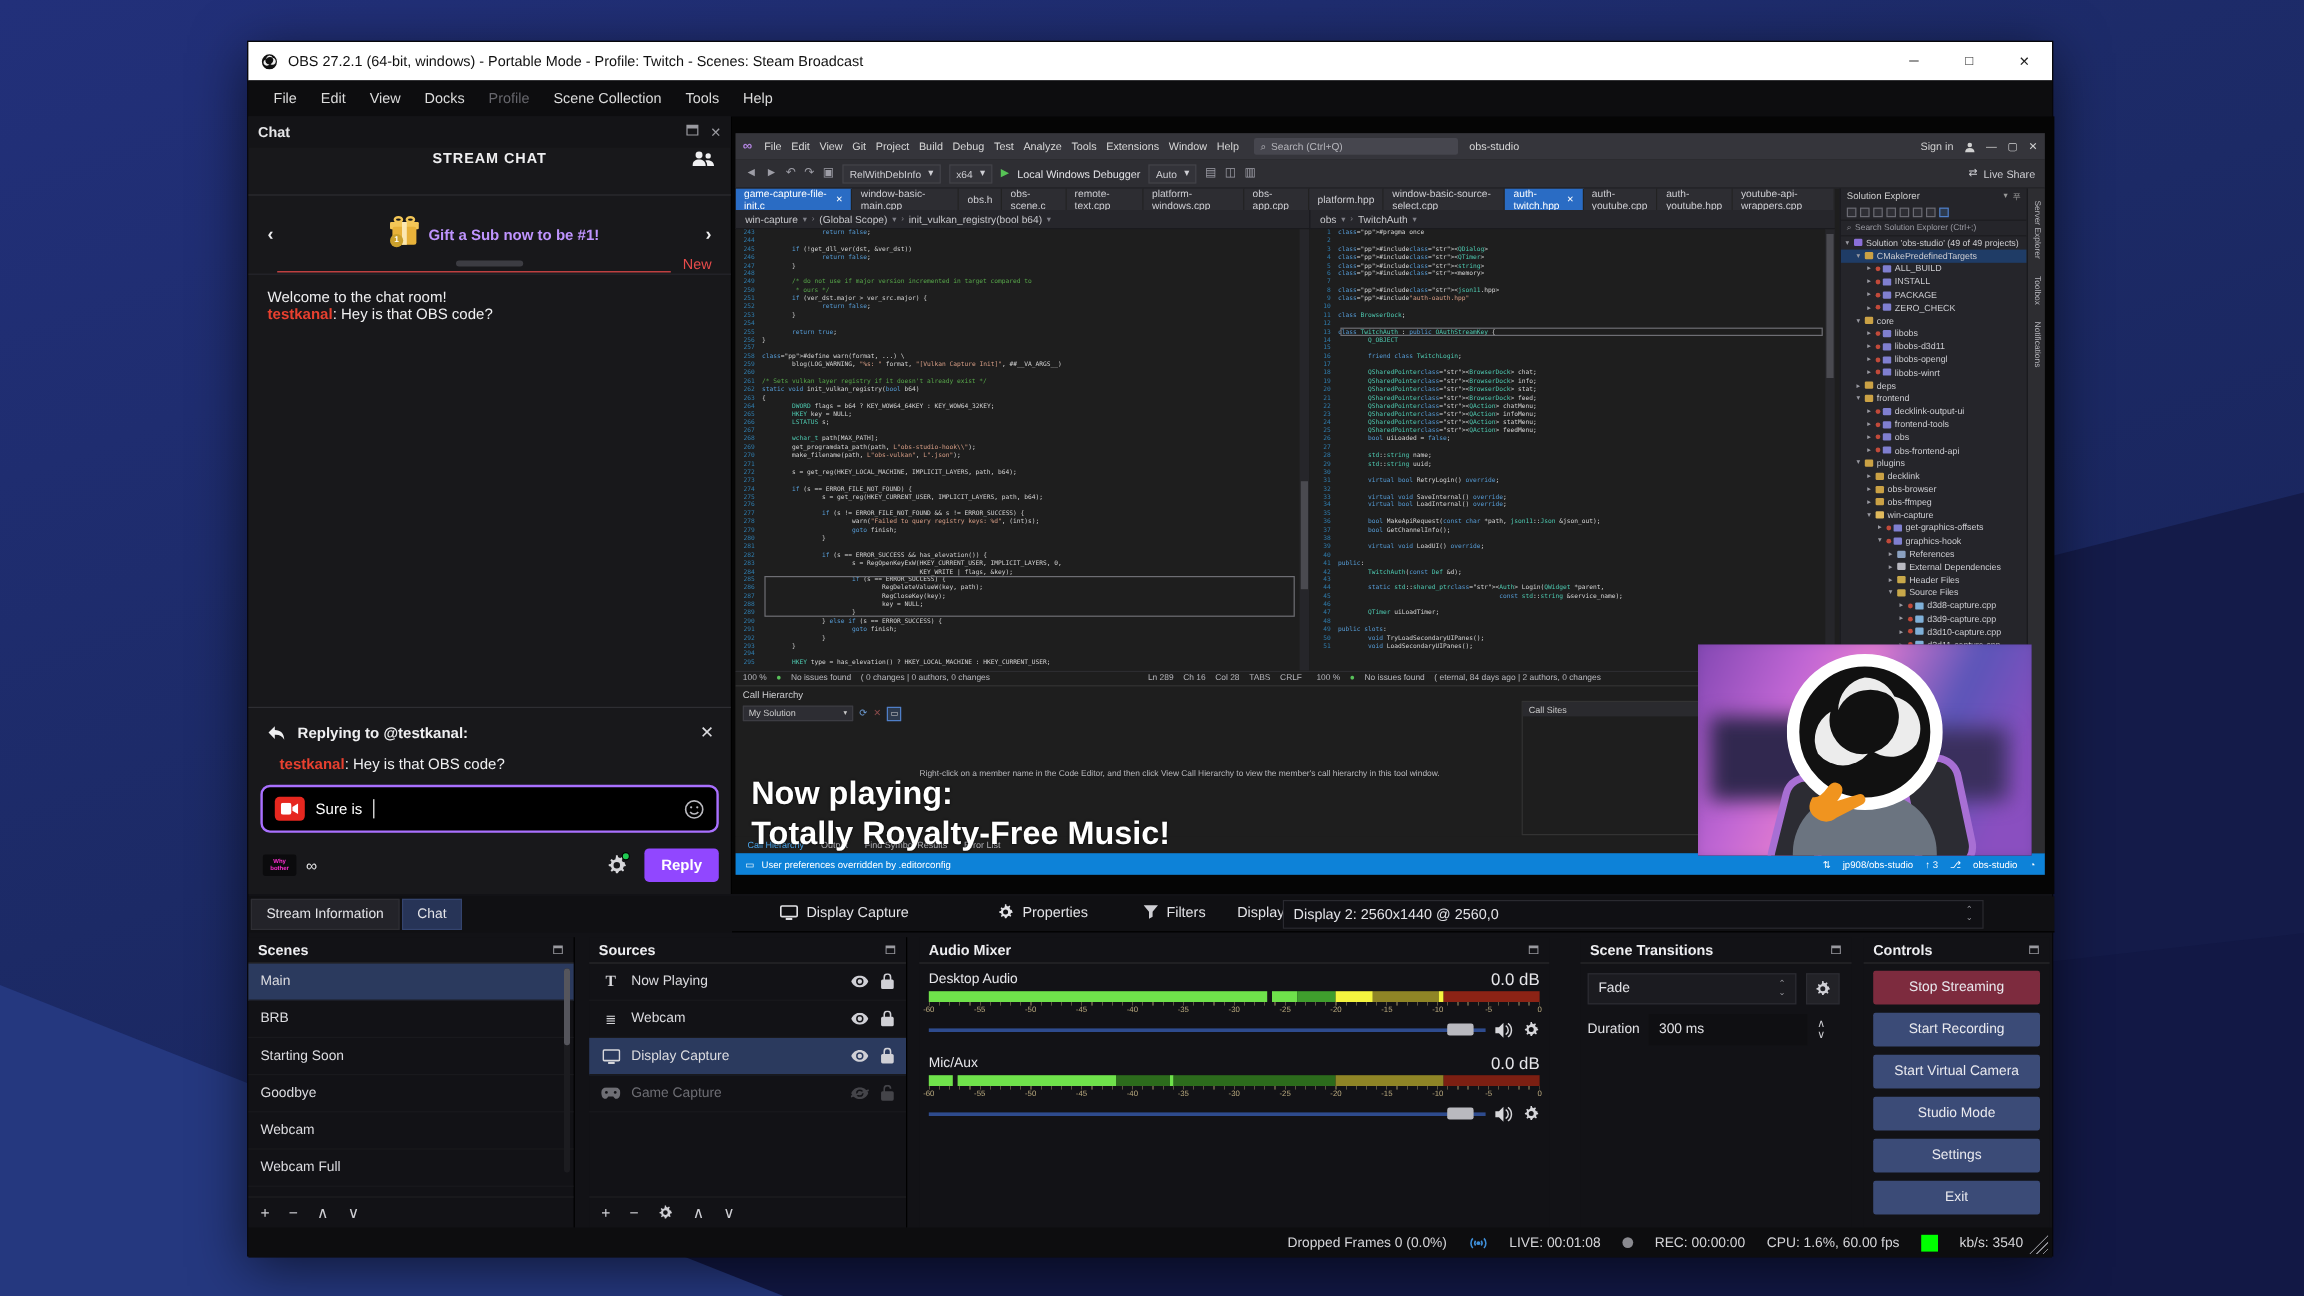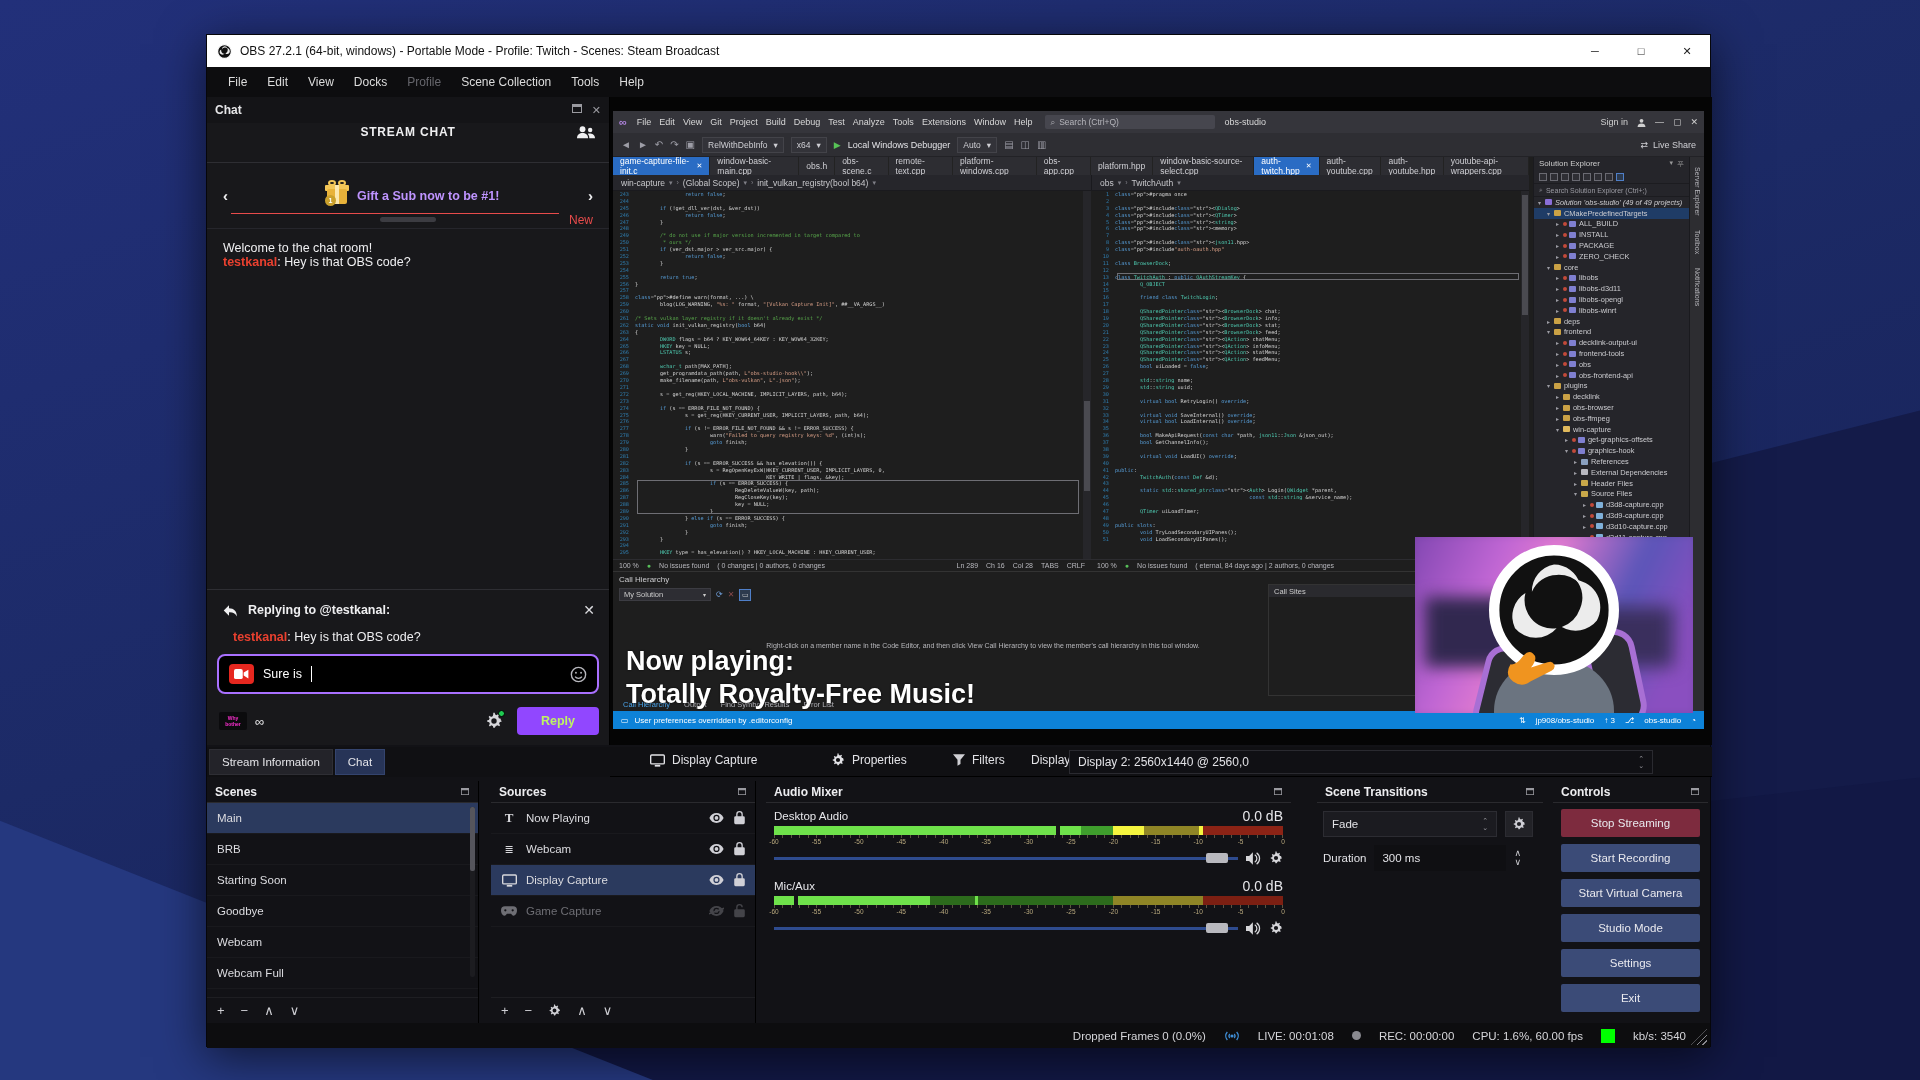--- a/index.html
+++ b/index.html
@@ -36,40 +36,40 @@
 #banner .glid{position:absolute;left:0;top:4px;width:24px;height:6px;background:#f3c657;border-radius:1px}
 #banner .grib{position:absolute;left:10px;top:4px;width:4px;height:19px;background:#fbe7b0}
 #banner .gb1{position:absolute;left:3px;top:-1px;width:8px;height:6px;border:2px solid #f3c657;border-radius:50%}
 #banner .gb2{position:absolute;left:13px;top:-1px;width:8px;height:6px;border:2px solid #f3c657;border-radius:50%}
 #banner .gnum{position:absolute;left:0;top:14px;width:11px;height:11px;background:#caa02c;border-radius:50%;color:#fff;font-size:7px;display:flex;align-items:center;justify-content:center;font-weight:bold}
 #banner .msg{position:absolute;left:150px;top:26px;color:var(--twitchlink);font-size:12.5px;font-weight:bold}
 #banner .pill{position:absolute;left:50%;transform:translateX(-50%);bottom:6px;width:56px;height:5px;border-radius:3px;background:#3c3c42}
 #chatmsgs{left:0;top:134px;width:100%;position:absolute}
 .cmsg{padding:8px 16px;font-size:12.5px;color:#efeff1;line-height:18px}
 .cmsg .un{color:var(--userred);font-weight:bold}
-#newdiv{position:absolute;left:24px;top:116px;right:16px;display:flex;align-items:flex-start}
+#newdiv{position:absolute;left:24px;top:116px;right:16px;display:flex;align-items:flex-end}
 #newdiv .ln{flex:1;height:1px;background:var(--newred)}
 #newdiv .t{color:var(--newred);font-size:12px;margin-left:10px}
 #replypanel{left:0;top:492px;width:100%;height:156px;position:absolute;border-top:1px solid #2e2e33}
 #rp-row1{position:absolute;left:16px;top:12px;right:14px;display:flex;align-items:center;gap:10px}
 #rp-row1 .t{color:#efeff1;font-size:12.5px;font-weight:bold}
 #rp-row1 .x{margin-left:auto;color:#dcdce0;font-size:14px}
 #rp-quote{position:absolute;left:26px;top:40px;font-size:12.5px;color:#efeff1}
 #rp-quote .un{color:var(--userred);font-weight:bold}
 #chatinput{position:absolute;left:10px;top:64px;right:10px;height:40px;background:#000;border:2px solid #a970ff;border-radius:8px;display:flex;align-items:center;padding:0 10px;gap:9px}
 #chatinput .cam{width:25px;height:20px;background:#e6271f;border-radius:4px;display:flex;align-items:center;justify-content:center}
 #chatinput .txt{color:#fff;font-size:12.5px}
 #chatinput .caret{width:1px;height:16px;background:#fff}
 #chatinput .smile{margin-left:auto;color:#b8b8be}
 #rp-row2{position:absolute;left:12px;bottom:10px;right:10px;display:flex;align-items:center}
 #emotebadge{width:28px;height:18px;background:#0b0b0d;color:#ff2fd2;font-size:5px;font-weight:bold;line-height:6px;padding:3px 2px;text-align:center;border-radius:2px}
 #rp-row2 .inf{color:#e8e8ea;font-size:13px;margin-left:8px}
 #rp-row2 .gear{margin-left:auto;margin-right:14px;position:relative;color:#d6d6da}
 #rp-row2 .gear .dot{position:absolute;right:-2px;top:-2px;width:7px;height:7px;border-radius:50%;background:#1fca51;border:1px solid #000}
-#replybtn{background:var(--accent);color:#bef264;font-size:12.5px;font-weight:bold;padding:7px 24px;border-radius:4px}
+#replybtn{background:var(--accent);color:#ffffff;font-size:12.5px;font-weight:bold;padding:7px 14px;border-radius:4px}
 
 #preview{left:403px;top:62px;width:1102px;height:648px;background:#050505;overflow:hidden}
 #vs{left:3px;top:14px;width:1091px;height:618px;background:#1e1e1e;font-family:"Liberation Sans","DejaVu Sans",sans-serif}
 #vs-tbar{left:0;top:0;width:100%;height:22px;background:#35353b;display:flex;align-items:center;padding:0 6px;gap:1px}
 #vs-tbar .logo{color:#b285e0;font-size:11px;font-weight:bold;margin-right:5px}
 #vs-tbar .mi{color:#d8d8d8;font-size:9px;padding:2px 4px}
 #vs-search{width:170px;height:14px;background:#46464e;border-radius:2px;color:#b5b5bb;font-size:8.5px;display:flex;align-items:center;padding:0 5px;gap:4px;margin:0 8px}
 #vs-tbar .sol{color:#d8d8d8;font-size:9px}
 #vs-tbar .right{margin-left:auto;display:flex;align-items:center;gap:9px;color:#d0d0d0;font-size:9px}
 #vs-tool{left:0;top:22px;width:100%;height:24px;background:#2e2e33;display:flex;align-items:center;padding:0 8px;gap:7px;border-bottom:1px solid #222226}
@@ -652,21 +652,21 @@
               <span class="tch"></span>
               <span class="tch"></span>
               <span class="tch"></span>
               <span class="tch hl"></span>
             </span>
           <span class="search">
               <span>⌕</span>
               <span>Search Solution Explorer (Ctrl+;)</span>
             </span>
           <div id="tree">
-              <div class="trow" style="padding-left: 4px; font-style: italic;">
+              <div class="trow" style="padding-left: 4px;">
                 <span class="ar">▾</span>
                 <span class="fic" style="background:#8a6fd8"></span>
                 <span>Solution 'obs-studio' (49 of 49 projects)</span>
               </div>
               <div class="trow sel" style="padding-left: 13px;">
                 <span class="ar">▾</span>
                 <span class="fic" style="background:#caa145"></span>
                 <span>CMakePredefinedTargets</span>
               </div>
               <div class="trow" style="padding-left: 22px;">

